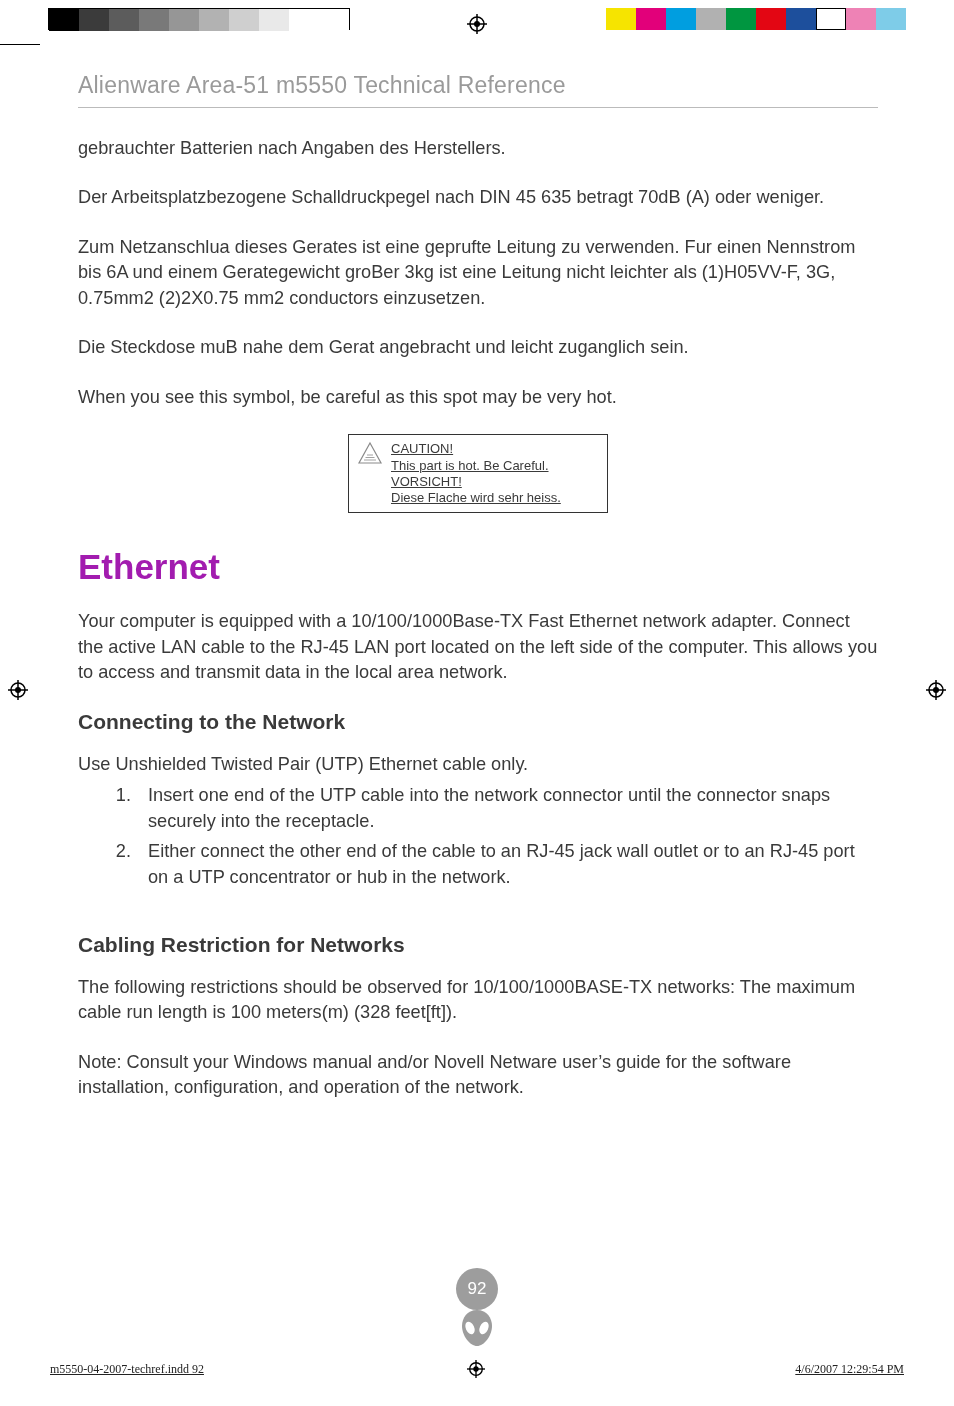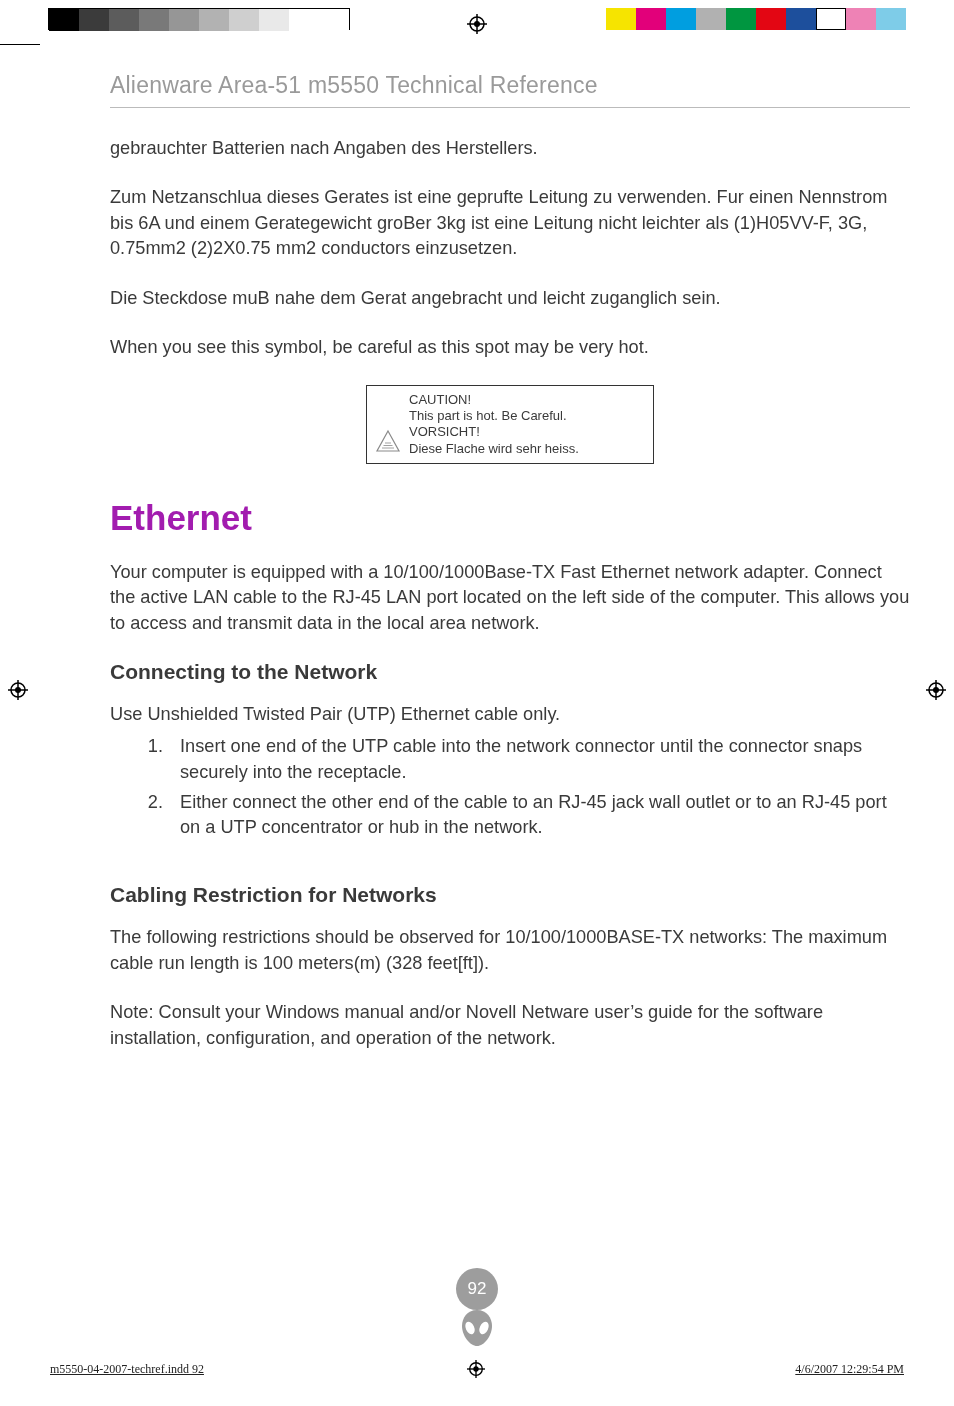--- a/index.html
+++ b/index.html
@@ -19,27 +19,27 @@
 
   
   .regmark { width: 20px; height: 20px; }
   .regmark svg { display: block; }
 
   .side-reg { position: absolute; top: 680px; }
   .side-reg.left { left: 8px; }
   .side-reg.right { right: 8px; }
 
   
-  .content { position: absolute; left: 78px; top: 72px; width: 800px; margin-left: 32px; }
+  .content { position: absolute; left: 78px; top: 72px; width: 800px; }
 
   .doc-title { color: #9a9a9a; font-size: 23px; font-weight: 500; letter-spacing: 0.2px; padding-bottom: 8px; border-bottom: 1px solid #bbb; margin-bottom: 28px; }
 
   .para { font-size: 18.2px; line-height: 1.4; color: #3a3a3a; margin-bottom: 24px; }
 
-  .caution-box { margin: 8px auto 34px; width: 288px; border: 1px solid #333; padding: 6px 8px 6px 8px; display: flex; align-items: flex-end; gap: 8px; }
+  .caution-box { margin: 8px auto 34px; width: 260px; border: 1px solid #333; padding: 6px 8px 6px 8px; display: flex; align-items: flex-start; gap: 8px; text-decoration: underline; }
   .caution-icon { flex: 0 0 auto; }
   .caution-text { font-size: 13px; line-height: 1.25; color: #3a3a3a; }
 
   h1.section { font-size: 35px; font-weight: 700; color: #a21caf; margin: 10px 0 22px; }
   h2.sub { font-size: 21px; font-weight: 600; color: #3a3a3a; margin: 22px 0 18px; }
 
   ol.steps { margin: 6px 0 12px 58px; font-size: 18.2px; line-height: 1.42; color: #3a3a3a; }
   ol.steps li { padding-left: 12px; margin-bottom: 4px; }
 
   
@@ -108,20 +108,21 @@
         <line x1="10" y1="0" x2="10" y2="20" stroke="#000" stroke-width="1.5"></line>
         <line x1="0" y1="10" x2="20" y2="10" stroke="#000" stroke-width="1.5"></line>
         <circle cx="10" cy="10" r="3" fill="#000"></circle>
       </svg>
   </div>
 
   <div class="content">
     <div class="doc-title">Alienware Area-51 m5550 Technical Reference</div>
 
     <p class="para">gebrauchter Batterien nach Angaben des Herstellers.</p>
+    <p class="para">Der Arbeitsplatzbezogene Schalldruckpegel nach DIN 45 635 betragt 70dB (A) oder weniger.</p>
     <p class="para">Zum Netzanschlua dieses Gerates ist eine geprufte Leitung zu verwenden. Fur einen Nennstrom bis 6A und einem Gerategewicht groBer 3kg ist eine Leitung nicht leichter als (1)H05VV-F, 3G, 0.75mm2 (2)2X0.75 mm2 conductors einzusetzen.</p>
     <p class="para">Die Steckdose muB nahe dem Gerat angebracht und leicht zuganglich sein.</p>
     <p class="para">When you see this symbol, be careful as this spot may be very hot.</p>
 
     <div class="caution-box">
       <span class="caution-icon">
         <svg width="26" height="24" viewBox="0 0 26 24">
             <polygon points="13,2 24,22 2,22" fill="none" stroke="#8a8a8a" stroke-width="1.2"></polygon>
             <line x1="7" y1="19" x2="19" y2="19" stroke="#8a8a8a" stroke-width="0.8"></line>
             <line x1="8.5" y1="16.5" x2="17.5" y2="16.5" stroke="#8a8a8a" stroke-width="0.8"></line>

